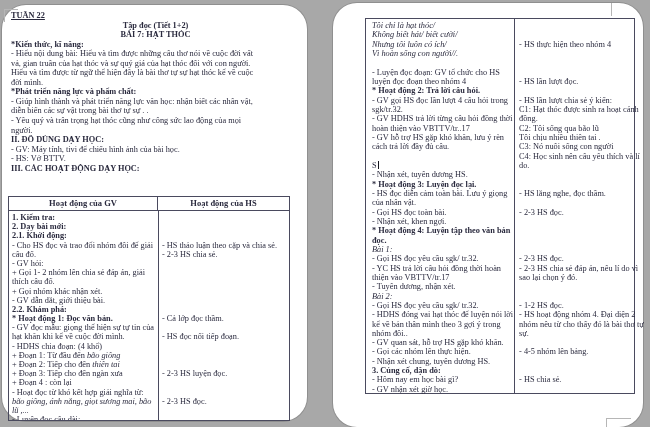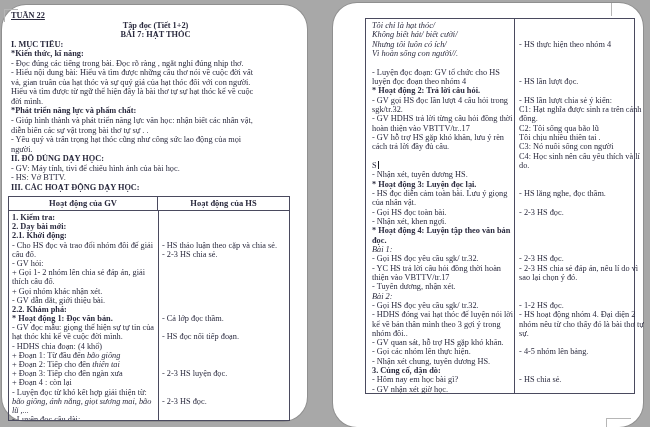--- a/index.html
+++ b/index.html
@@ -49,23 +49,21 @@
 <body>
 
 <div class="page" id="page1">
   <div class="crop" style="left:2px;top:4px;width:14px;height:1px;"></div>
   <div class="crop" style="left:2px;top:4px;width:1px;height:13px;"></div>
 
   <div id="intro" class="lines">
       <div class="ln f-L"><span class="f-b f-u">TUẦN 22</span></div>
       <div class="ln f-c f-L"><span class="f-b">Tập đọc (Tiết 1+2)</span></div>
       <div class="ln f-c f-L"><span class="f-b">BÀI 7: HẠT THÓC</span></div>
-      <div class="ln"><span class="f-b">I. MỤC TIÊU:</span></div>
       <div class="ln"><span class="f-b">*Kiến thức, kĩ năng:</span></div>
-      <div class="ln"><span>- Đọc đúng các tiếng trong bài. Đọc rõ ràng , ngắt nghỉ đúng nhịp thơ.</span></div>
       <div class="ln"><span>- Hiểu nội dung bài: Hiểu và tìm được những câu thơ nói về cuộc đời vất</span></div>
       <div class="ln"><span>vả, gian truân của hạt thóc và sự quý giá của hạt thóc đối với con người.</span></div>
       <div class="ln"><span>Hiểu và tìm được từ ngữ thể hiện đây là bài thơ tự sự  hạt thóc kể về cuộc</span></div>
       <div class="ln"><span>đời mình.</span></div>
       <div class="ln"><span class="f-b">*Phát triển năng lực và phẩm chất:</span></div>
       <div class="ln"><span>- Giúp hình thành và phát triển năng lực văn học: nhận biết các nhân vật,</span></div>
       <div class="ln"><span>diễn biến các sự vật trong bài thơ tự sự . .</span></div>
       <div class="ln"><span>- Yêu quý và trân trọng hạt thóc cũng như công sức lao động của mọi</span></div>
       <div class="ln"><span>người.</span></div>
       <div class="ln"><span class="f-b">II. ĐỒ DÙNG DẠY HỌC:</span></div>
@@ -87,27 +85,27 @@
           <div class="ln"><span>- Cho HS đọc và trao đổi nhóm đôi để giải</span></div>
           <div class="ln"><span>câu đố.</span></div>
           <div class="ln"><span>- GV hỏi:</span></div>
           <div class="ln"><span>+ Gọi  1- 2 nhóm lên chia sẻ đáp án, giải</span></div>
           <div class="ln"><span>thích câu đố.</span></div>
           <div class="ln"><span>+ Gọi nhóm khác nhận xét.</span></div>
           <div class="ln"><span>- GV dẫn dắt, giới thiệu bài.</span></div>
           <div class="ln"><span class="f-b">2.2. Khám phá:</span></div>
           <div class="ln"><span class="f-b">* Hoạt động 1: Đọc văn bản.</span></div>
           <div class="ln"><span>- GV đọc mẫu: giọng thể hiện sự tự tin của</span></div>
-          <div class="ln"><span>hạt thóc khi kể về cuộc đời mình.</span></div>
+          <div class="ln"><span>hạt khăn khi kể về cuộc đời mình.</span></div>
           <div class="ln"><span>- HDHS chia đoạn: (4 khổ)</span></div>
           <div class="ln"><span>+ Đoạn 1: Từ đầu đến </span><span class="f-i">bão giông</span></div>
           <div class="ln"><span>+ Đoạn 2: Tiếp cho đến </span><span class="f-i">thiên tai</span></div>
           <div class="ln"><span>+ Đoạn 3: Tiếp cho đến ngàn xưa</span></div>
           <div class="ln"><span>+ Đoạn 4 : còn lại</span></div>
-          <div class="ln"><span>- Luyện đọc từ khó kết hợp giải thiện từ:</span></div>
+          <div class="ln"><span>- Hoạt đọc từ khó kết hợp giải nghĩa từ:</span></div>
           <div class="ln"><span class="f-i">bão giông, ánh nắng, giọt sương mai, bão</span></div>
           <div class="ln"><span class="f-i">lũ ,...</span></div>
           <div class="ln"><span>- Luyện đọc câu dài:</span></div>
         </div>
       <div class="c-hs lines">
           <div class="ln">&nbsp;</div>
           <div class="ln">&nbsp;</div>
           <div class="ln">&nbsp;</div>
           <div class="ln"><span>- HS thảo luận theo cặp và chia sẻ.</span></div>
           <div class="ln"><span>- 2-3 HS chia sẻ.</span></div>
@@ -185,21 +183,21 @@
     <div class="c-hs lines">
         <div class="ln">&nbsp;</div>
         <div class="ln">&nbsp;</div>
         <div class="ln"><span>- HS thực hiện theo nhóm 4</span></div>
         <div class="ln">&nbsp;</div>
         <div class="ln">&nbsp;</div>
         <div class="ln">&nbsp;</div>
         <div class="ln"><span>- HS lần lượt đọc.</span></div>
         <div class="ln">&nbsp;</div>
         <div class="ln"><span>- HS lần lượt chia sẻ ý kiến:</span></div>
-        <div class="ln"><span>C1: Hạt nghĩa được sinh ra trên cánh</span></div>
+        <div class="ln"><span>C1: Hạt thóc được sinh ra hoạt cánh</span></div>
         <div class="ln"><span>đồng.</span></div>
         <div class="ln"><span>C2: Tôi sống qua bão lũ</span></div>
         <div class="ln"><span>Tôi chịu nhiều thiên tai .</span></div>
         <div class="ln"><span>C3: Nó nuôi sống con người</span></div>
         <div class="ln"><span>C4: Học sinh nên câu yêu thích và lí</span></div>
         <div class="ln"><span>do.</span></div>
         <div class="ln">&nbsp;</div>
         <div class="ln">&nbsp;</div>
         <div class="ln"><span>- HS lắng nghe, đọc thầm.</span></div>
         <div class="ln">&nbsp;</div>

